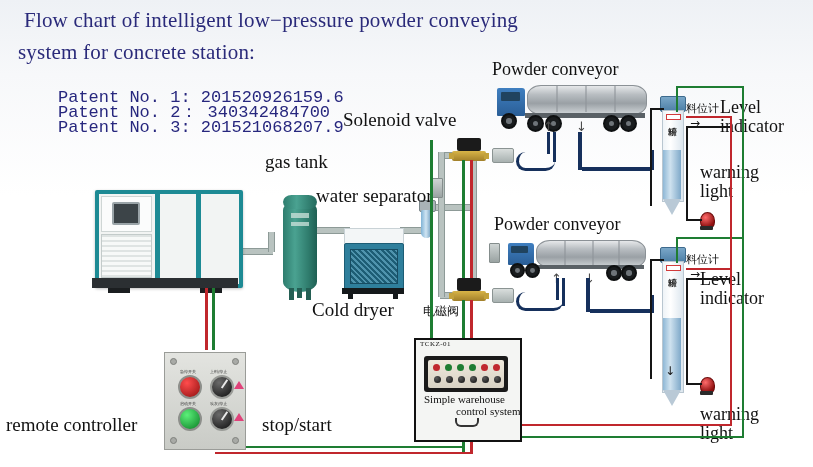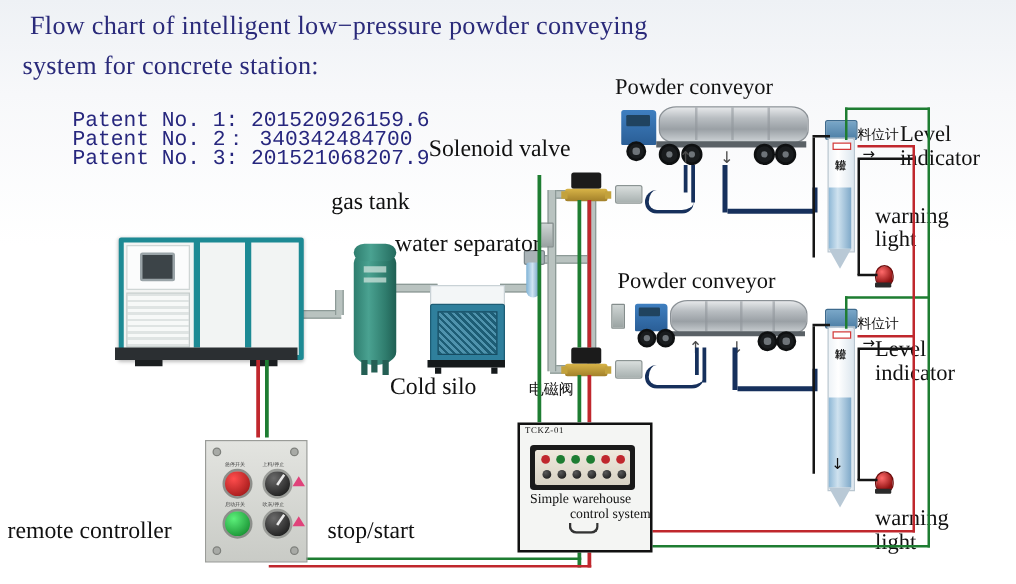--- a/index.html
+++ b/index.html
@@ -147,21 +147,21 @@
   <div class="lbl" style="left:265px;top:152px;font-size:19px;">gas tank</div>
 
   <div>
     <div class="dry-top" style="left:344px;top:228px;width:58px;height:16px;"></div>
     <div class="dry-body" style="left:344px;top:243px;width:58px;height:45px;"></div>
     <div class="dry-grill" style="left:350px;top:249px;width:46px;height:33px;"></div>
     <div class="dry-foot" style="left:342px;top:288px;width:62px;height:6px;"></div>
     <div class="dry-foot" style="left:348px;top:294px;width:5px;height:5px;"></div>
     <div class="dry-foot" style="left:393px;top:294px;width:5px;height:5px;"></div>
   </div>
-  <div class="lbl" style="left:312px;top:300px;font-size:19px;">Cold silo</div>
+  <div class="lbl" style="left:312px;top:300px;font-size:19px;">Cold dryer</div>
 
   <div>
     <div class="sep-head" style="left:419px;top:200px;width:15px;height:10px;"></div>
     <div class="sep-bowl" style="left:421px;top:210px;width:11px;height:28px;"></div>
   </div>
   <div class="lbl" style="left:316px;top:186px;font-size:19px;">water separator</div>
 
   <div>
     <div class="sv-coil" style="left:457px;top:138px;width:24px;height:13px;"></div>
     <div class="sv-body" style="left:452px;top:151px;width:34px;height:10px;"></div>

